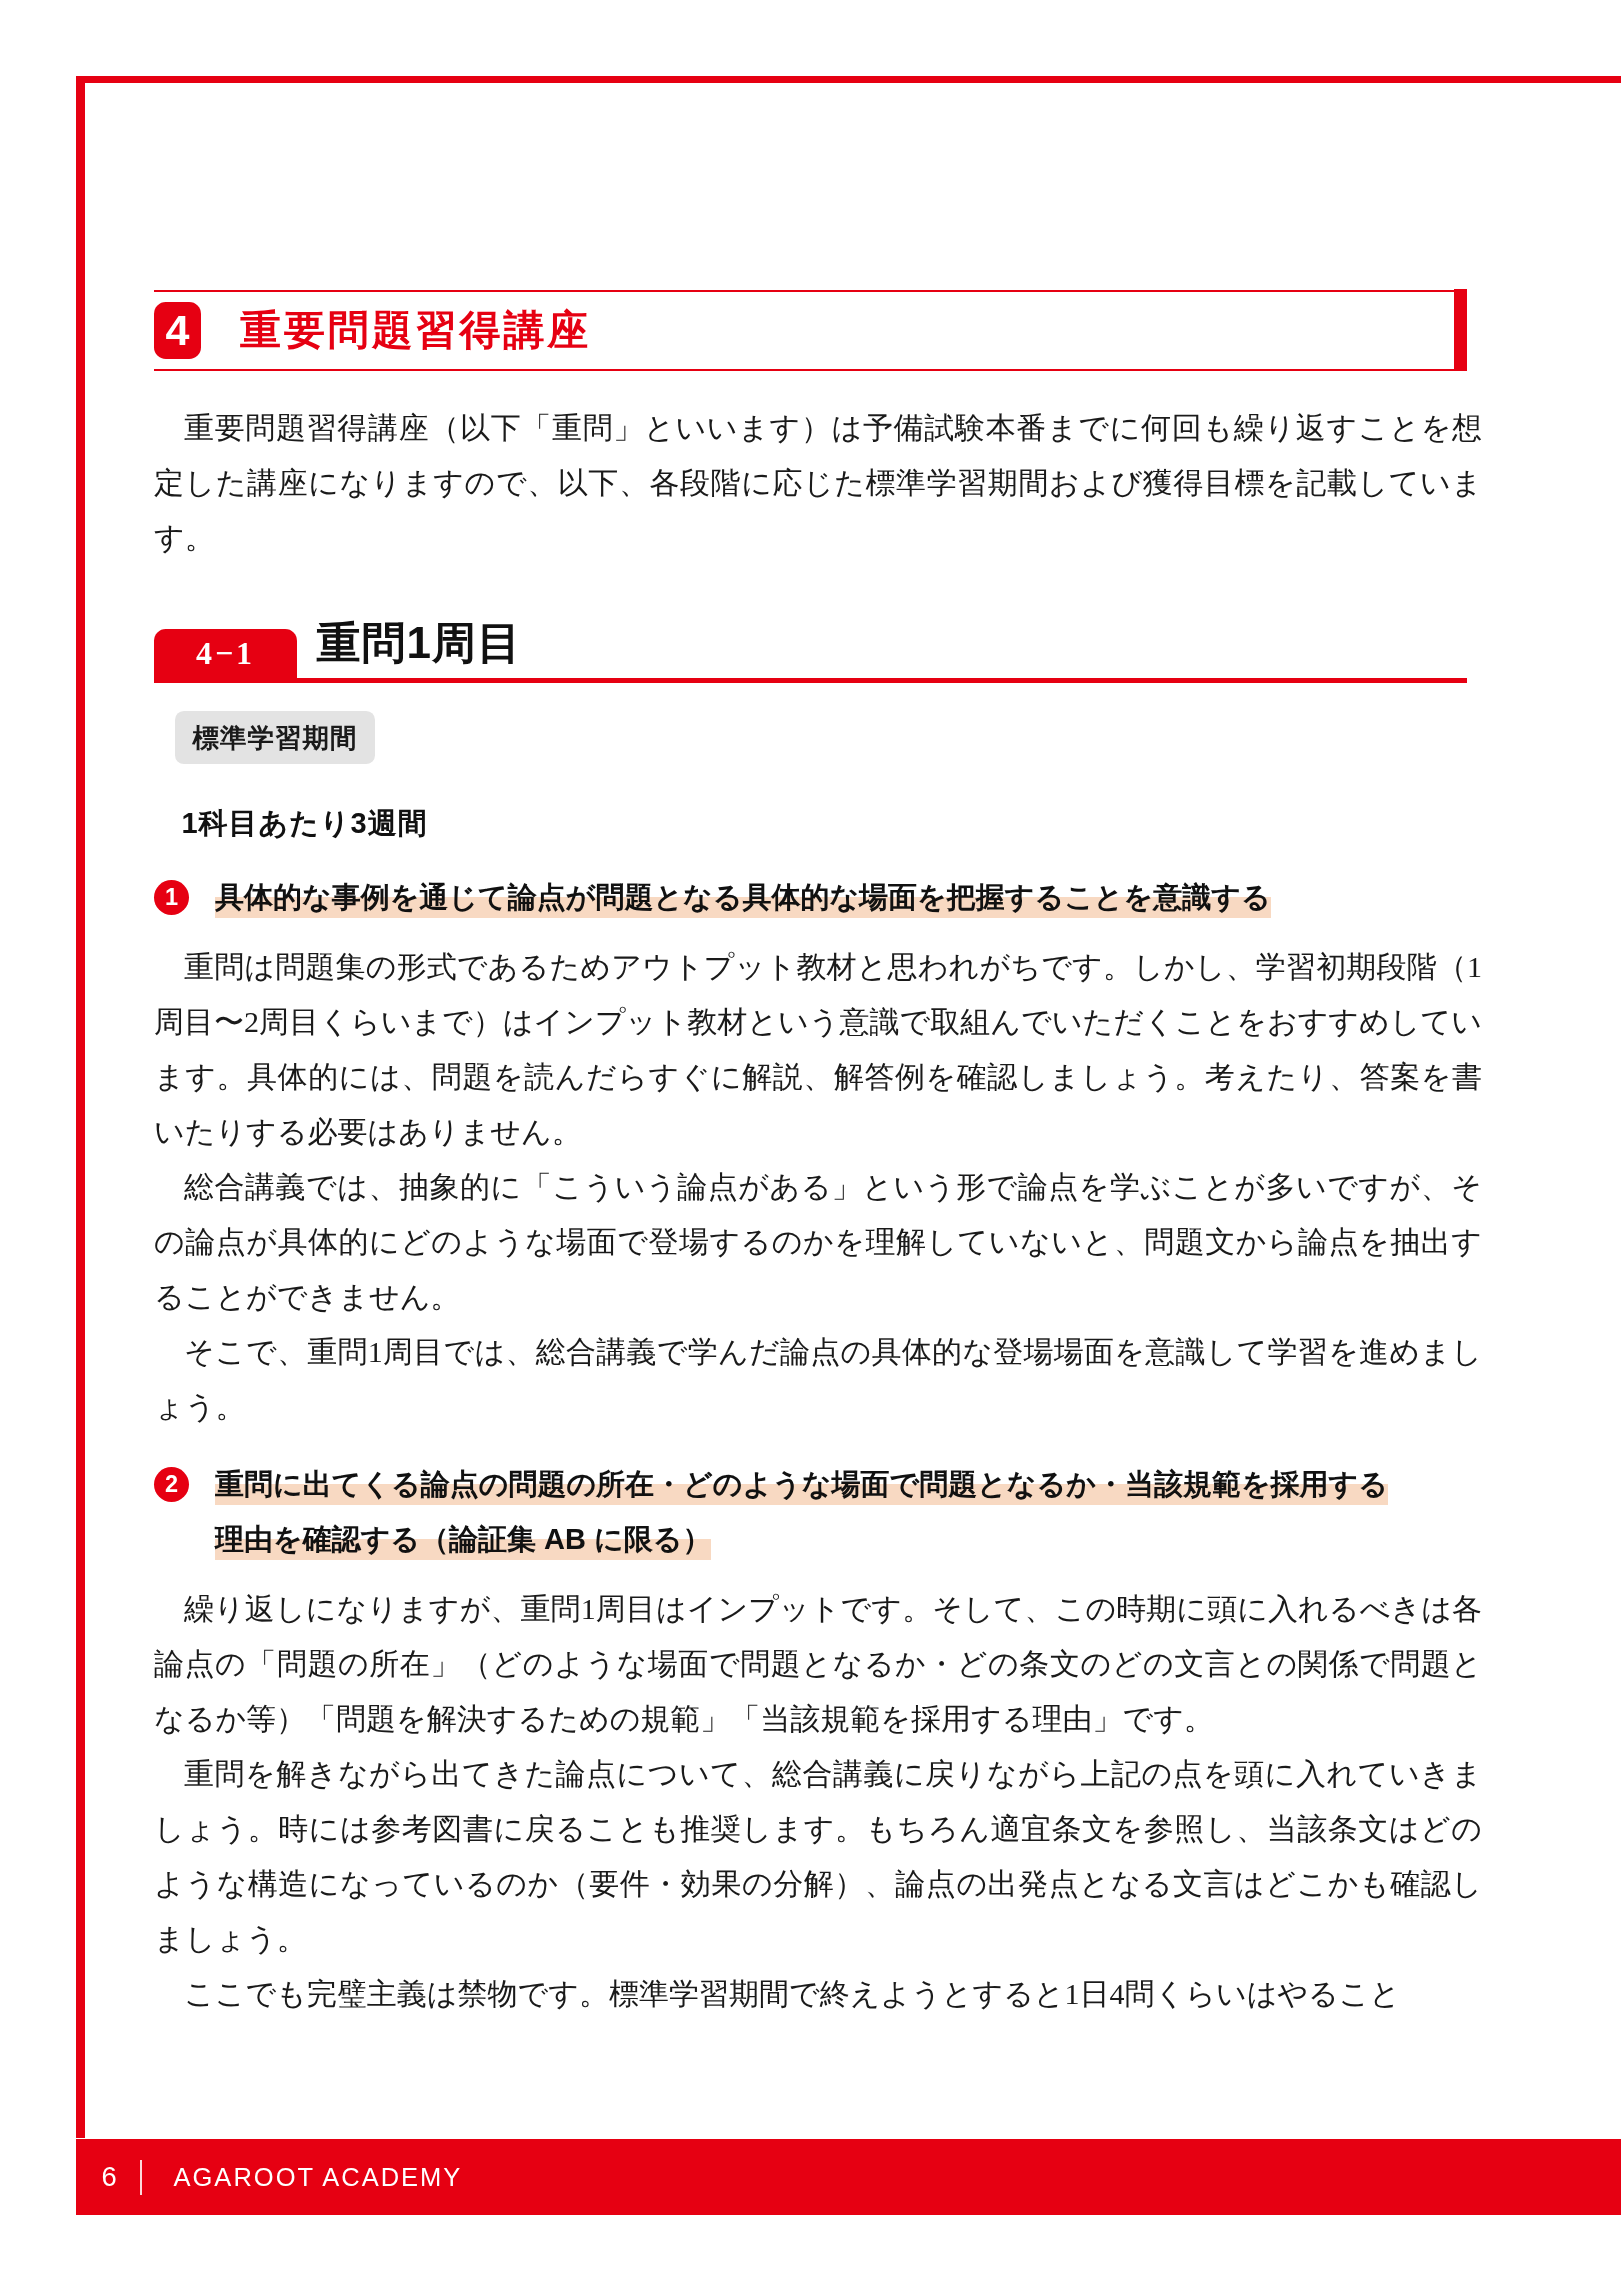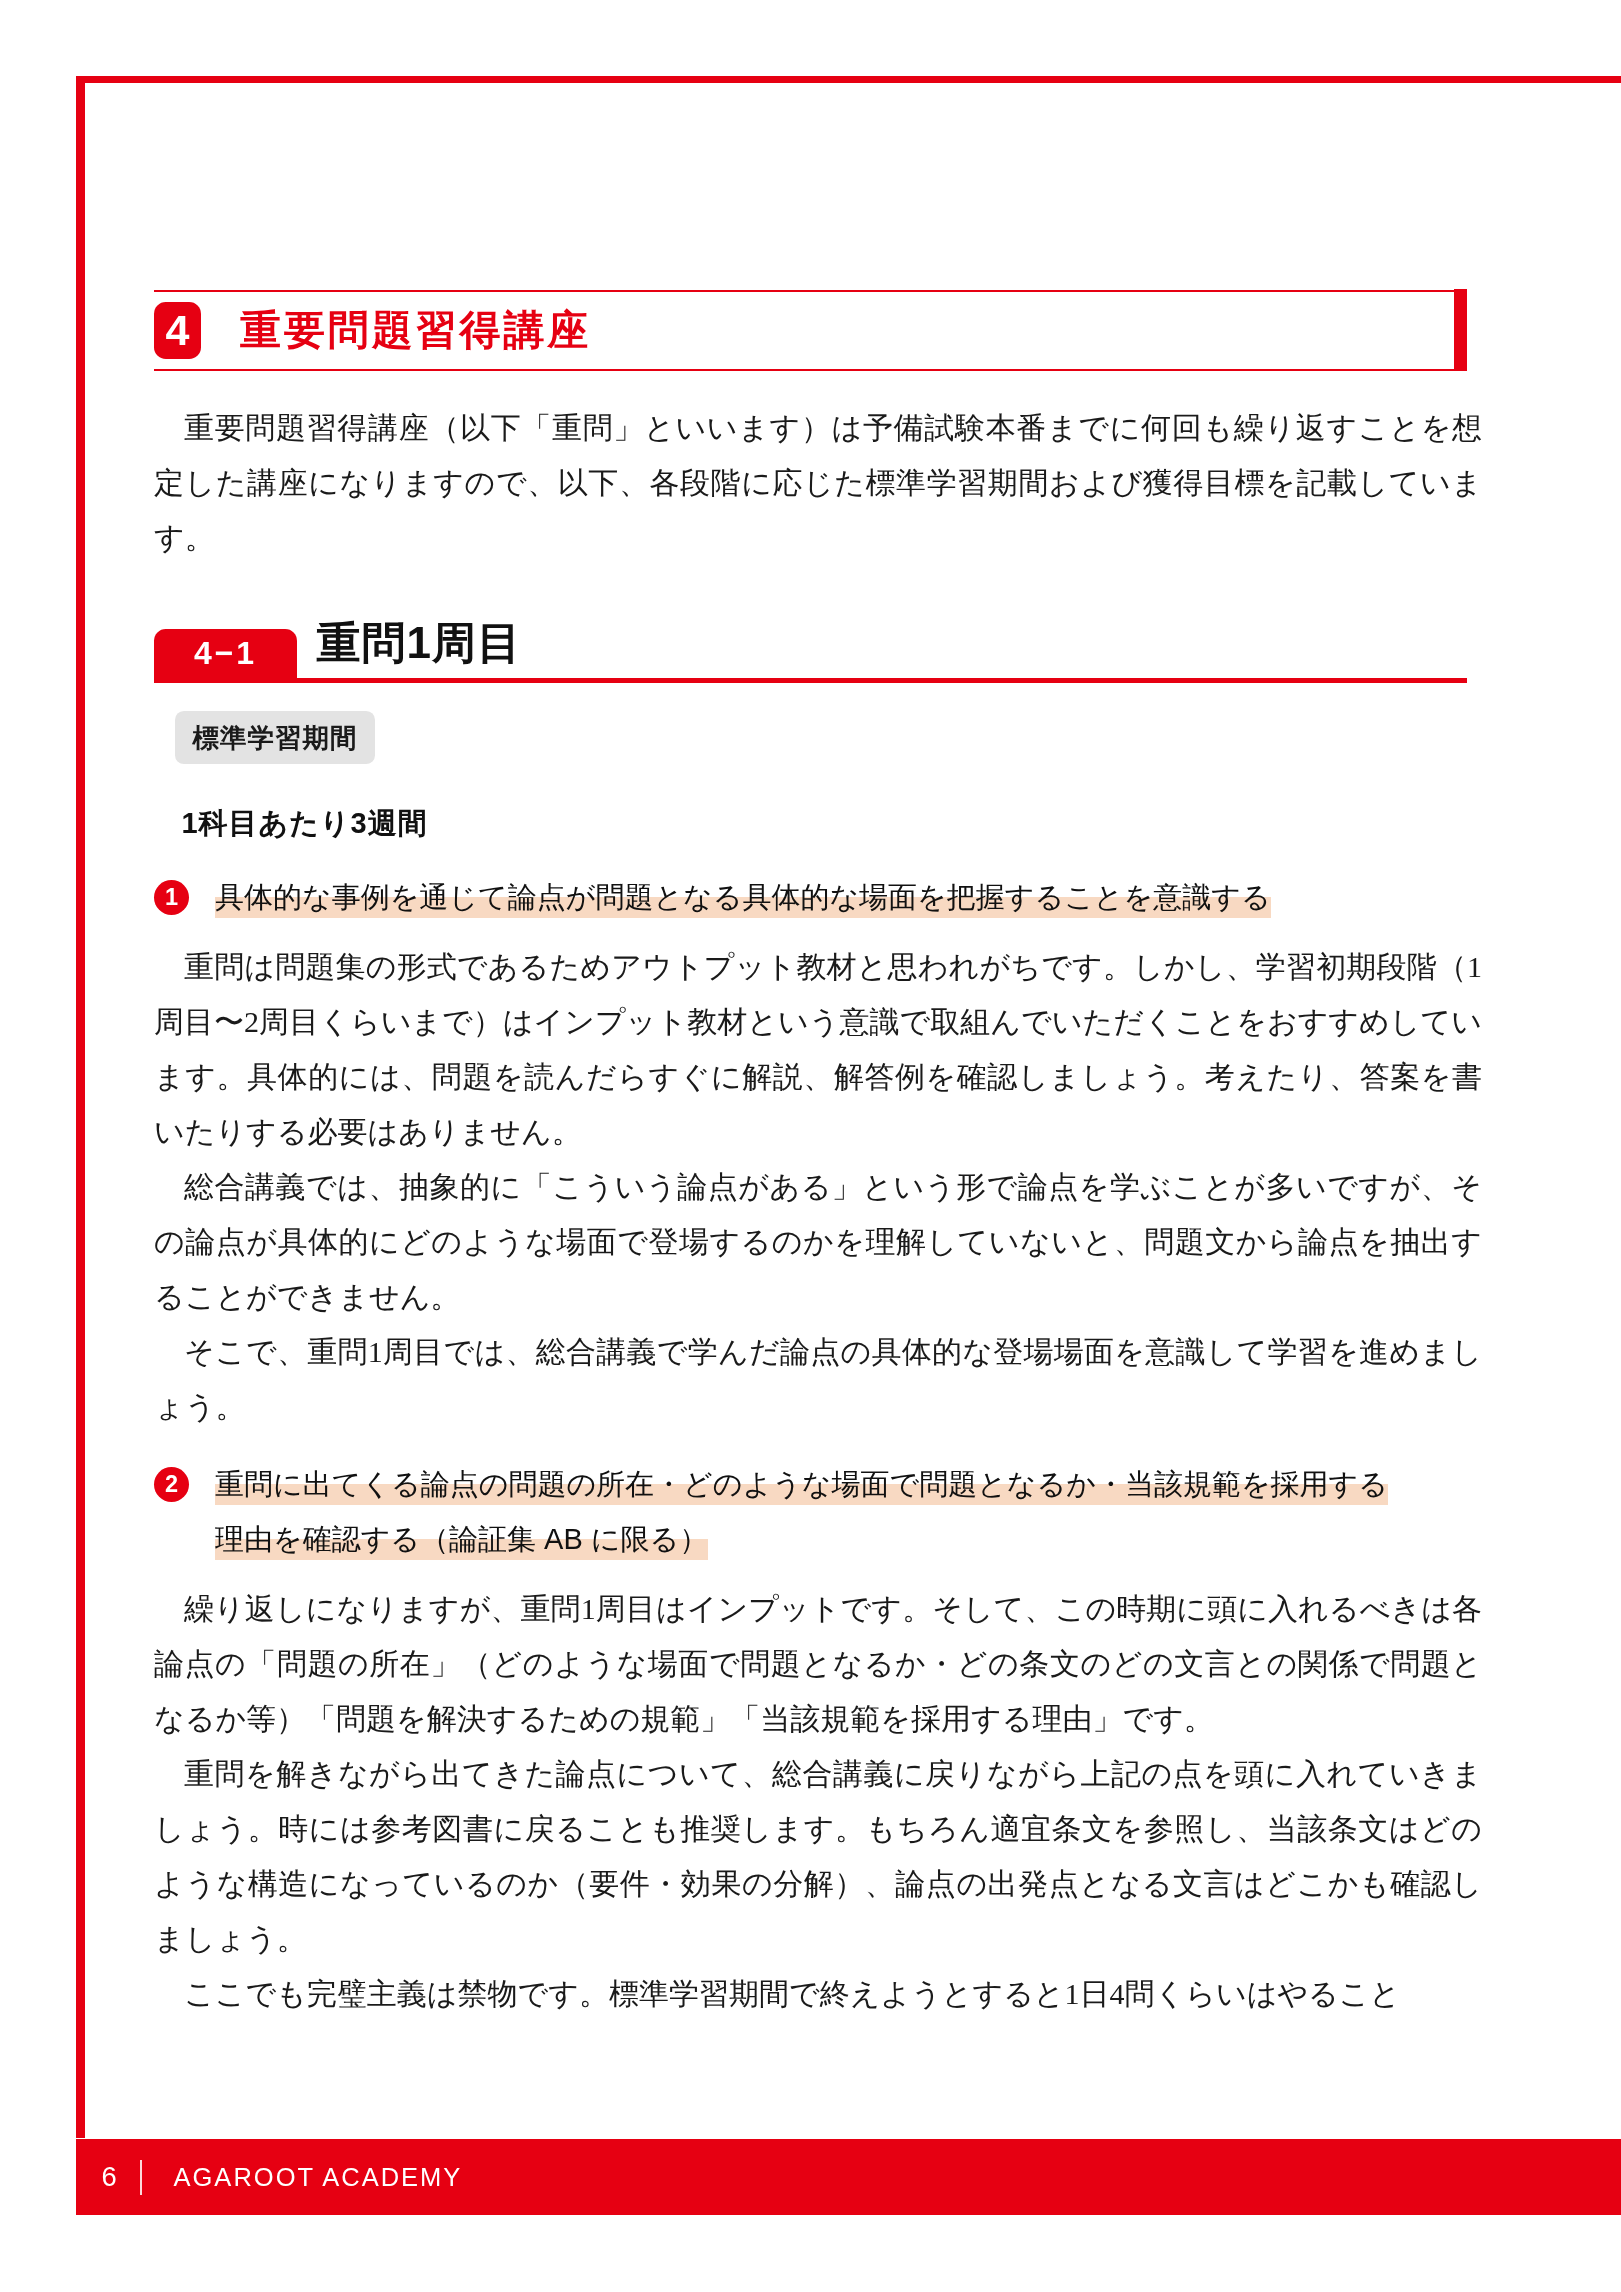--- a/index.html
+++ b/index.html
@@ -51,21 +51,21 @@
     text-align:justify;text-indent:1em;
   }
   
   .section-header{
     margin-top:49px;width:1313px;box-sizing:border-box;
     border-bottom:5.9px solid #e60012;
     display:flex;align-items:flex-end;
   }
   .section-badge{
     width:143px;height:49px;background:#e60012;border-radius:11.8px 11.8px 0 0;
-    color:#ffffff;font-family:Liberation Sans, sans-serif;
+    color:#ffffff;font-family:Liberation Serif, serif;
     font-weight:bold;font-size:32px;line-height:49px;text-align:center;
     letter-spacing:2.9px;flex:0 0 auto;
   }
   .section-title{
     margin:0 0 5.9px 19.6px;color:#111111;
     font-family:"Liberation Sans","DejaVu Sans",sans-serif;
     font-weight:bold;font-size:44px;letter-spacing:1px;
   }
   
   .label-chip{
@@ -87,21 +87,21 @@
   .goal-head{position:relative;padding-left:61px;margin-bottom:13.7px;}
   .goal-badge{
     position:absolute;left:0;top:9.8px;width:35px;height:35px;border-radius:50%;
     background:#e60012;color:#ffffff;text-align:center;
     font-family:"Liberation Sans","DejaVu Sans",sans-serif;
     font-weight:bold;font-size:23.5px;line-height:35px;
   }
   .goal-heading{
     display:block;max-width:1191px;color:#111111;
     font-family:"Liberation Sans","DejaVu Sans",sans-serif;
-    font-weight:normal;font-size:29px;line-height:55px;letter-spacing:0;
+    font-weight:bold;font-size:29px;line-height:55px;letter-spacing:0;
   }
   .hl{
     background-image:linear-gradient(to bottom, transparent 42%, #f8d9c2 42%);
     padding-bottom:4.9px;
     -webkit-box-decoration-break:clone;box-decoration-break:clone;
   }
   .body-p{
     margin:0;font-size:30px;line-height:55px;color:#1a1a1a;
     text-align:justify;text-indent:1em;
   }

